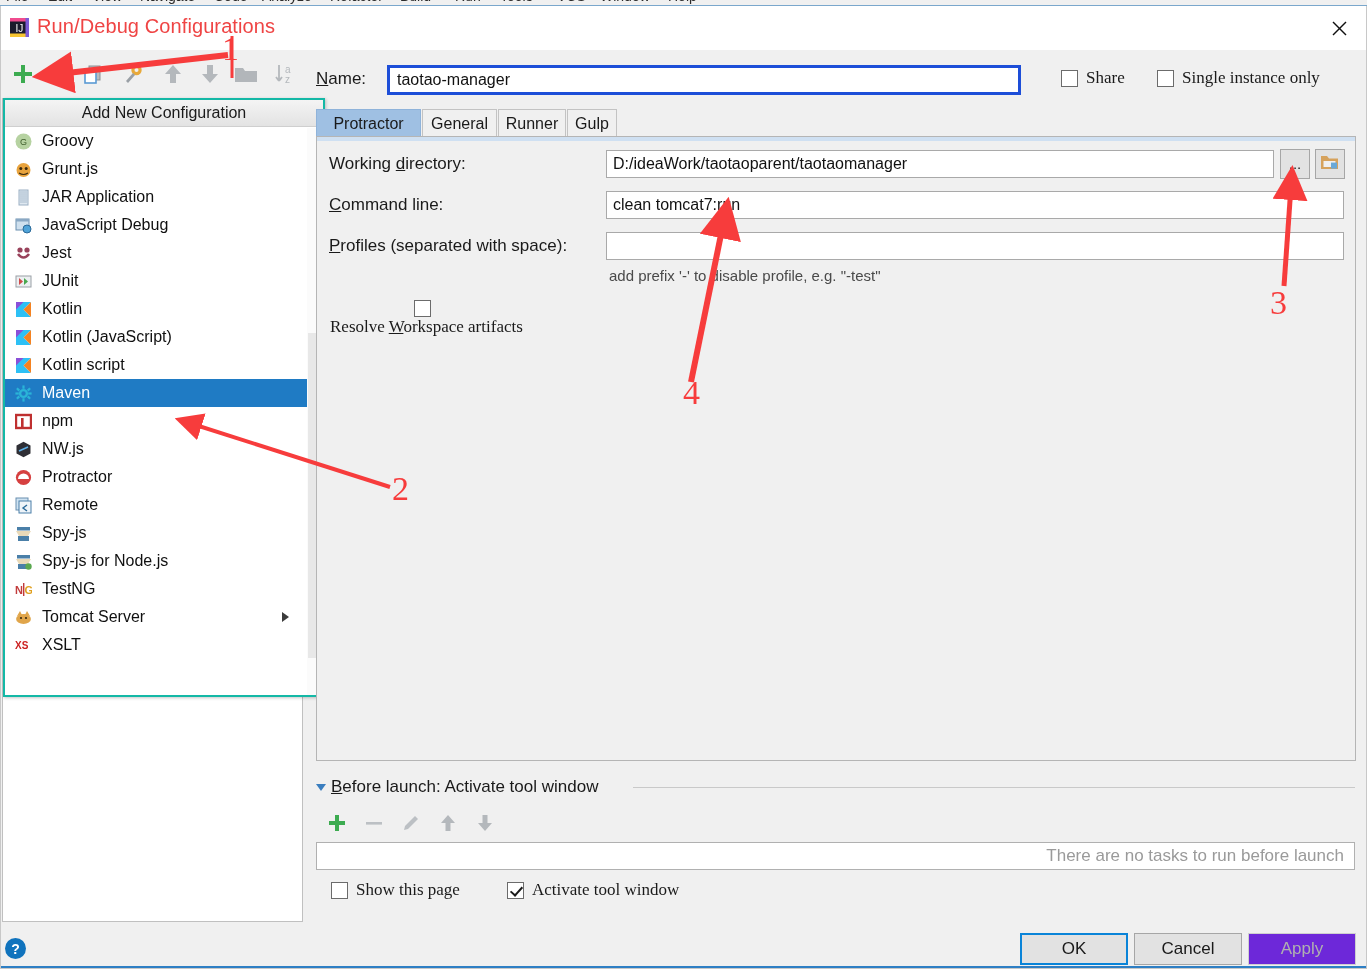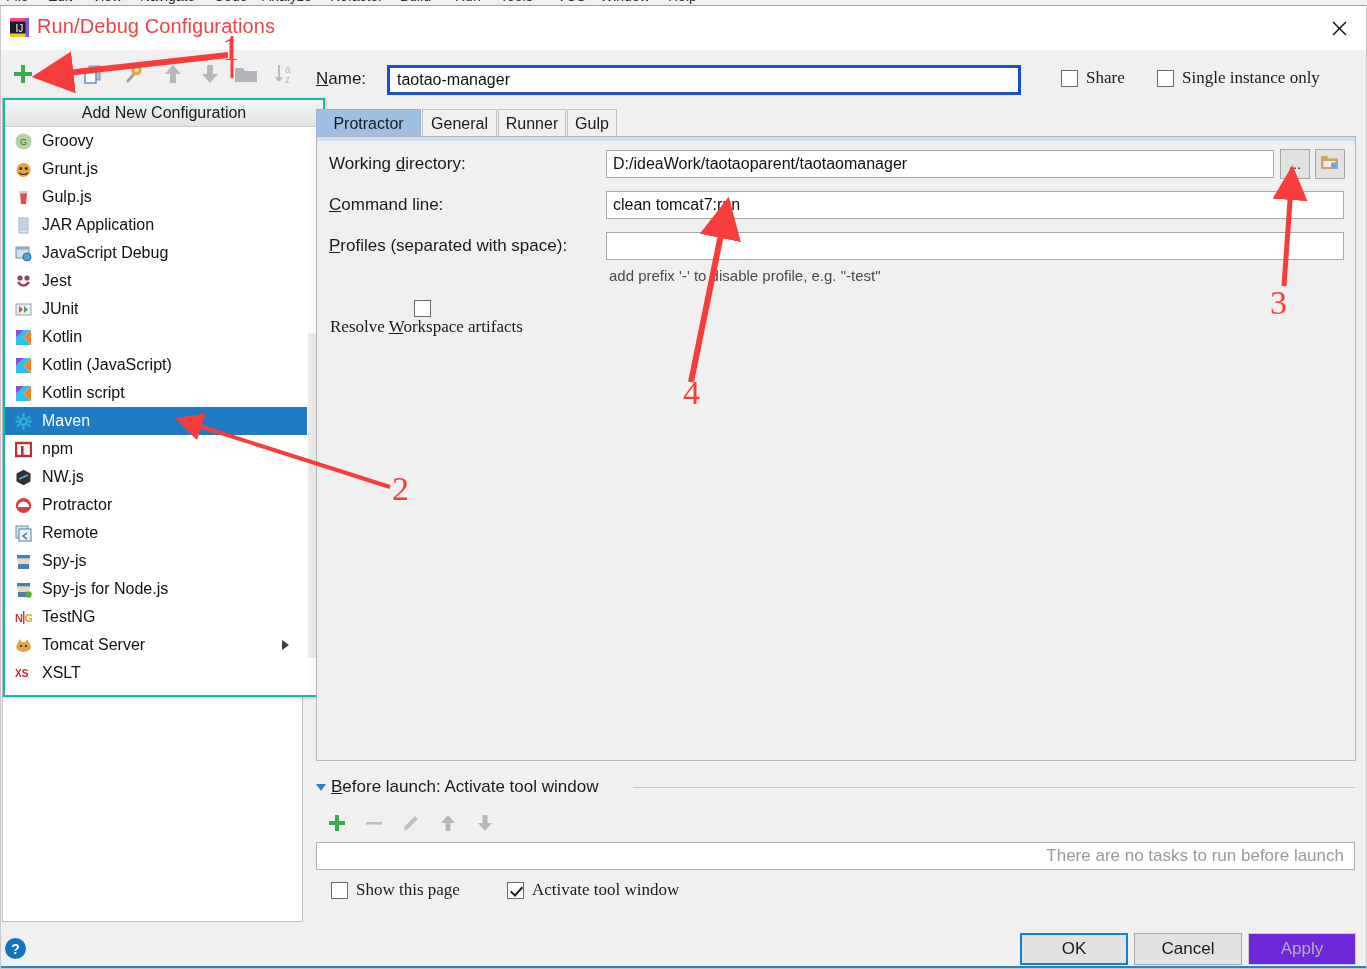--- a/index.html
+++ b/index.html
@@ -351,29 +351,20 @@
             <svg width="17" height="17" viewBox="0 0 17 17">
                 <circle cx="8.5" cy="9" r="7" fill="#e8a33d"></circle>
                 <circle cx="5.8" cy="7.5" r="1.5" fill="#3a2a10"></circle>
                 <circle cx="11.2" cy="7.5" r="1.5" fill="#3a2a10"></circle>
                 <path d="M4 12 Q8.5 15 13 12" stroke="#3a2a10" stroke-width="1.2" fill="none"></path>
               </svg>
           </span>
           <span class="pl-label">Grunt.js</span>
         </div>
 
-        <div class="pl-item">
-          <span class="pl-icon">
-            <svg width="17" height="17" viewBox="0 0 17 17">
-                <path d="M5 4 L12 4 L11 15 L6 15 Z" fill="#e04c4c"></path>
-                <rect x="4" y="2" width="9" height="2.4" fill="#d0d4d8"></rect>
-              </svg>
-          </span>
-          <span class="pl-label">Gulp.js</span>
-        </div>
 
         <div class="pl-item">
           <span class="pl-icon">
             <svg width="17" height="17" viewBox="0 0 17 17">
                 <rect x="4" y="1" width="9" height="15" fill="#dfe8f0" stroke="#9bb0c4"></rect>
                 <path d="M5 3 h7 M5 5 h7 M5 7 h7 M5 9 h7 M5 11 h7 M5 13 h7" stroke="#9bb0c4" stroke-width="0.8"></path>
               </svg>
           </span>
           <span class="pl-label">JAR Application</span>
         </div>

